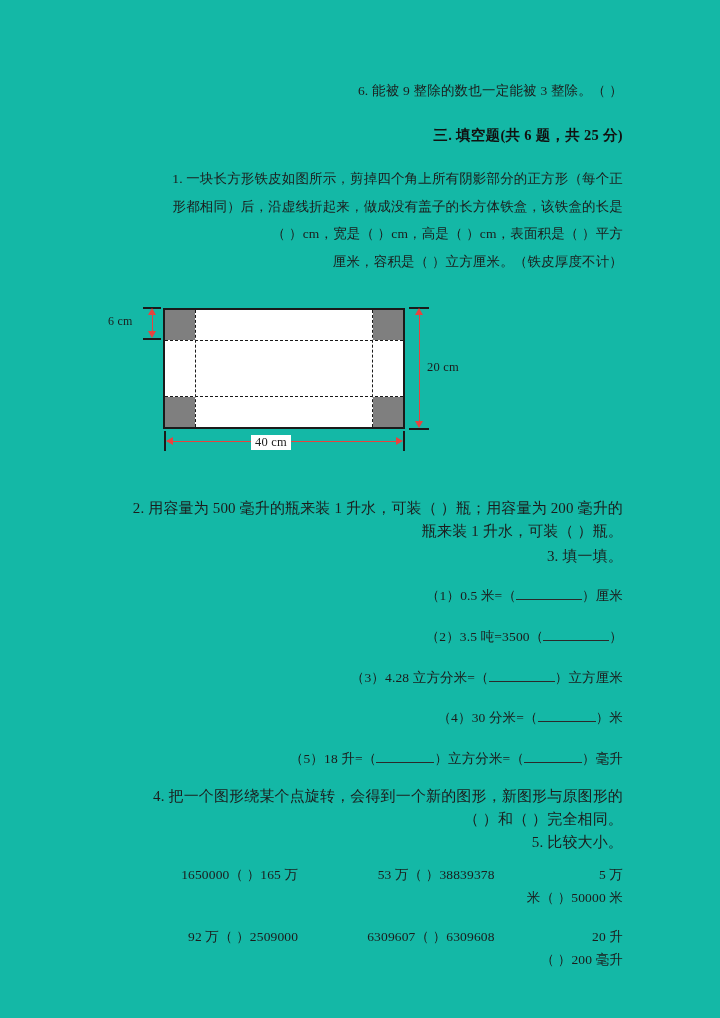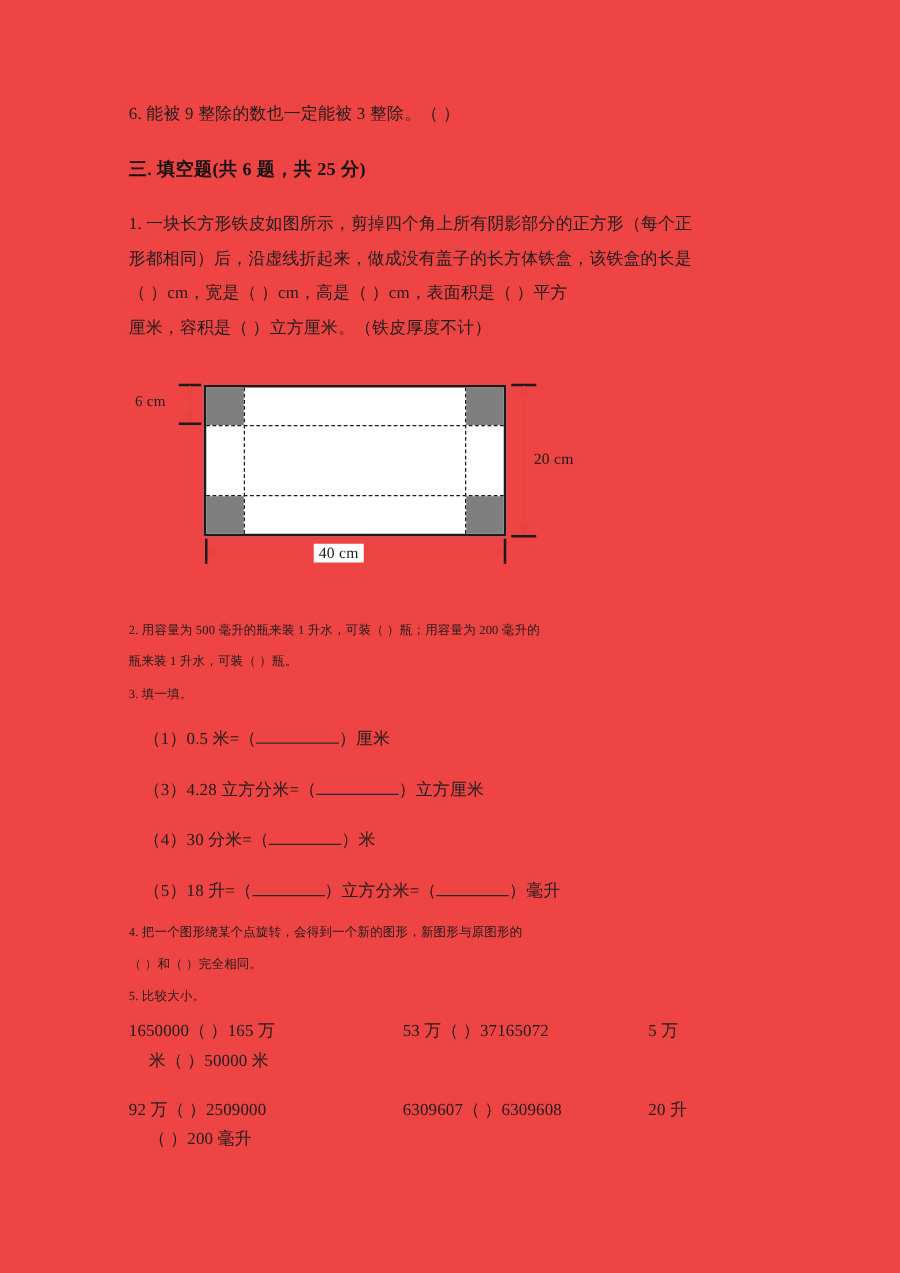--- a/index.html
+++ b/index.html
@@ -13,21 +13,22 @@
     position: relative;
     font-family: "Liberation Serif", "DejaVu Serif", serif;
     color: #1a1a1a;
     overflow: hidden;
   }
   .page {
     position: absolute;
     left: 0; top: 0;
     width: 720px;
     height: 1018px;
-    background: #ef4444;
+    background: #14b8a6;
+    text-align: right;
   }
   .content {
     position: absolute;
     left: 103px;
     top: 80px;
     width: 520px;
   }
 
   
   .q-line {
@@ -47,25 +48,24 @@
     margin-top: 24px;
     margin-bottom: 20px;
   }
   .para {
     font-size: 13.5px;
     line-height: 2.05;
     letter-spacing: 0.15px;
     color: #1c1c1c;
   }
   .para-tight {
-    font-size: 10px;
+    font-size: 15px;
     line-height: 1.55;
     letter-spacing: 0.15px;
     color: #1c1c1c;
-    margin-top: 10px;
   }
   .sub-item {
     font-size: 13.5px;
     line-height: 1.4;
     letter-spacing: 0.15px;
     color: #1c1c1c;
     margin-left: 12px;
     margin-bottom: 21px;
   }
   .blank-ul {
@@ -277,20 +277,23 @@
       <div class="para-tight">瓶来装 1 升水，可装（        ）瓶。</div>
     </div>
 
     <div style="margin-top:2px;">
       <div class="para-tight" style="margin-bottom:18px;">3. 填一填。</div>
 
       <div class="sub-item">
         <span>（1）</span><span>0.5 米=（</span><span class="blank-ul w-long"></span><span>）厘米</span>
       </div>
 
+      <div class="sub-item">
+        <span>（2）</span><span>3.5 吨=3500（</span><span class="blank-ul w-long"></span><span>）</span>
+      </div>
 
       <div class="sub-item">
         <span>（3）</span><span>4.28 立方分米=（</span><span class="blank-ul w-long"></span><span>）立方厘米</span>
       </div>
 
       <div class="sub-item">
         <span>（4）</span><span>30 分米=（</span><span class="blank-ul w-mid"></span><span>）米</span>
       </div>
 
       <div class="sub-item" style="margin-bottom:16px;">
@@ -302,21 +305,21 @@
       <div class="para-tight">4. 把一个图形绕某个点旋转，会得到一个新的图形，新图形与原图形的</div>
       <div class="para-tight">（       ）和（       ）完全相同。</div>
     </div>
 
     <div style="margin-top:0px;">
       <div class="para-tight">5. 比较大小。</div>
 
       <div class="cmp-block">
         <div class="cmp-row">
           <div class="cmp-cell-a">1650000（       ）165 万</div>
-          <div class="cmp-cell-b">53 万（       ）37165072</div>
+          <div class="cmp-cell-b">53 万（       ）38839378</div>
           <div class="cmp-cell-c">5 万</div>
         </div>
         <div class="cmp-wrap">米（       ）50000 米</div>
       </div>
 
       <div class="cmp-block" style="margin-top:16px;">
         <div class="cmp-row">
           <div class="cmp-cell-a">92 万（       ）2509000</div>
           <div class="cmp-cell-b">6309607（       ）6309608</div>
           <div class="cmp-cell-c">20 升</div>

